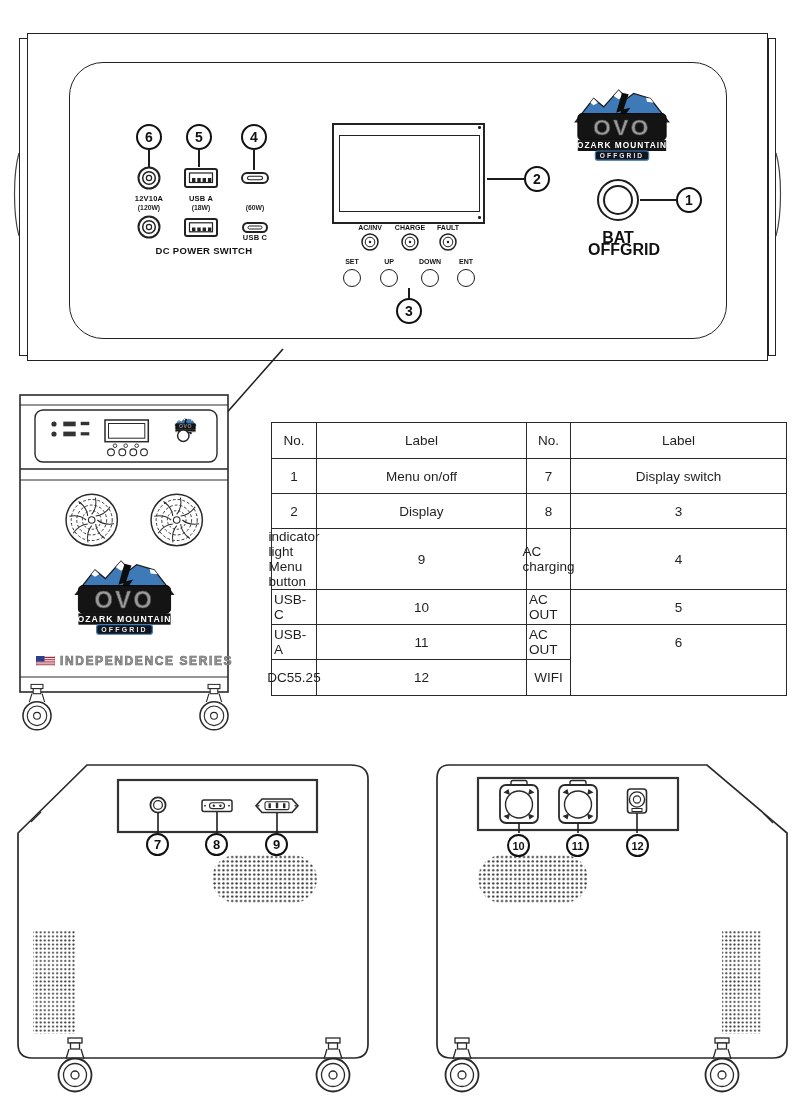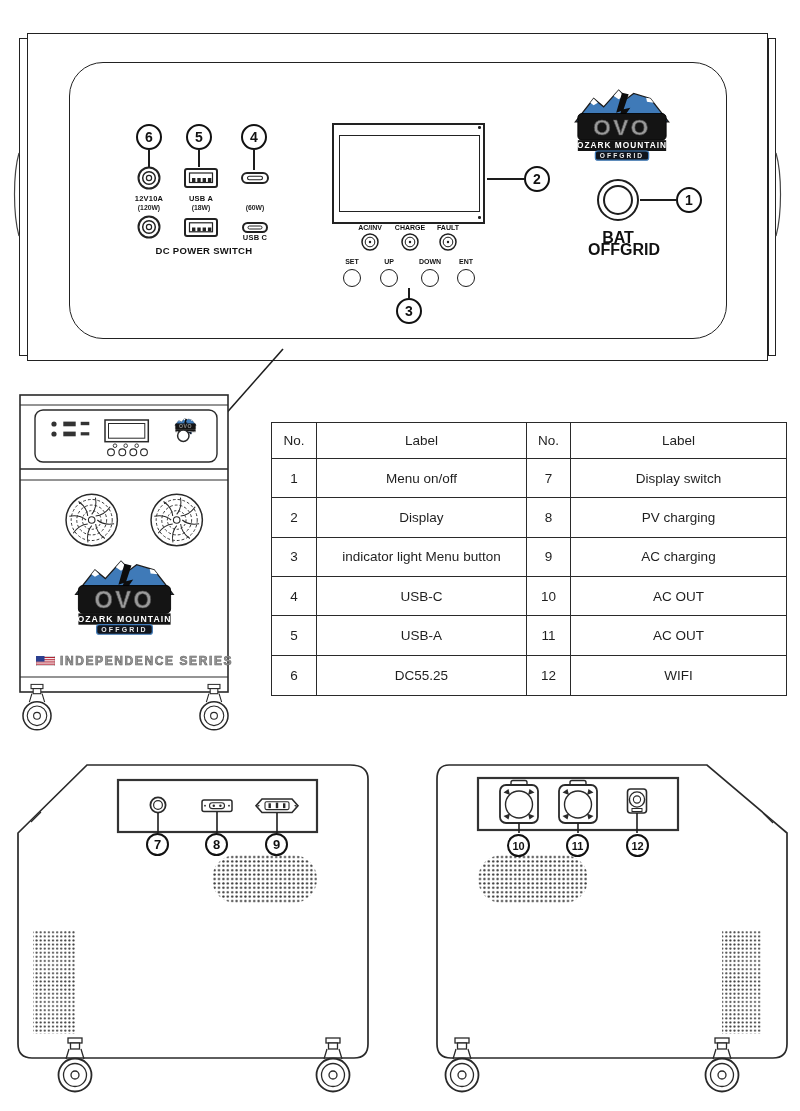--- a/index.html
+++ b/index.html
@@ -266,21 +266,20 @@
     <div>No.</div>
     <div>Label</div>
 
     <div>1</div>
     <div>Menu on/off</div>
     <div>7</div>
     <div>Display switch</div>
     <div>2</div>
     <div>Display</div>
     <div>8</div>
-    <div>PV charging</div>
     <div>3</div>
     <div>indicator light Menu button</div>
     <div>9</div>
     <div>AC charging</div>
     <div>4</div>
     <div>USB-C</div>
     <div>10</div>
     <div>AC OUT</div>
     <div>5</div>
     <div>USB-A</div>

